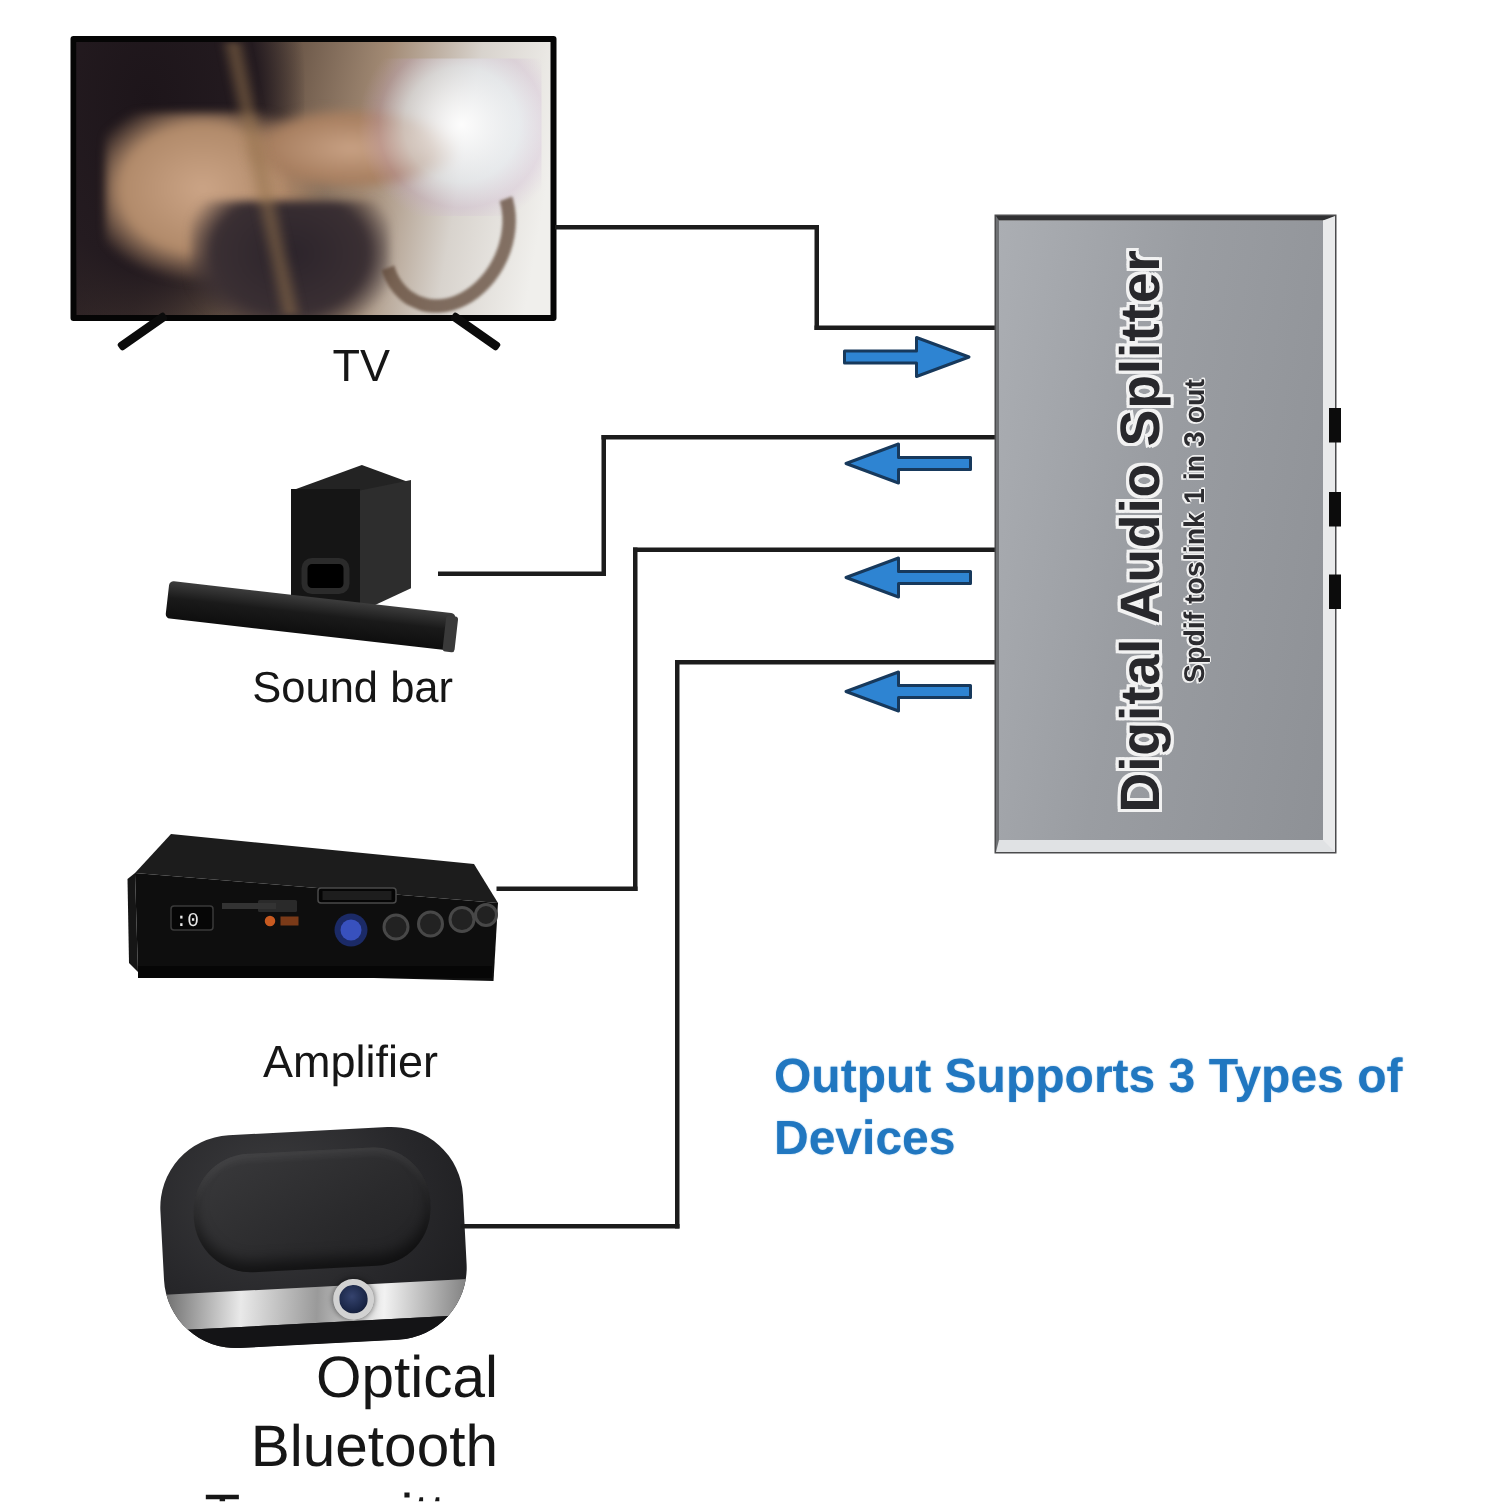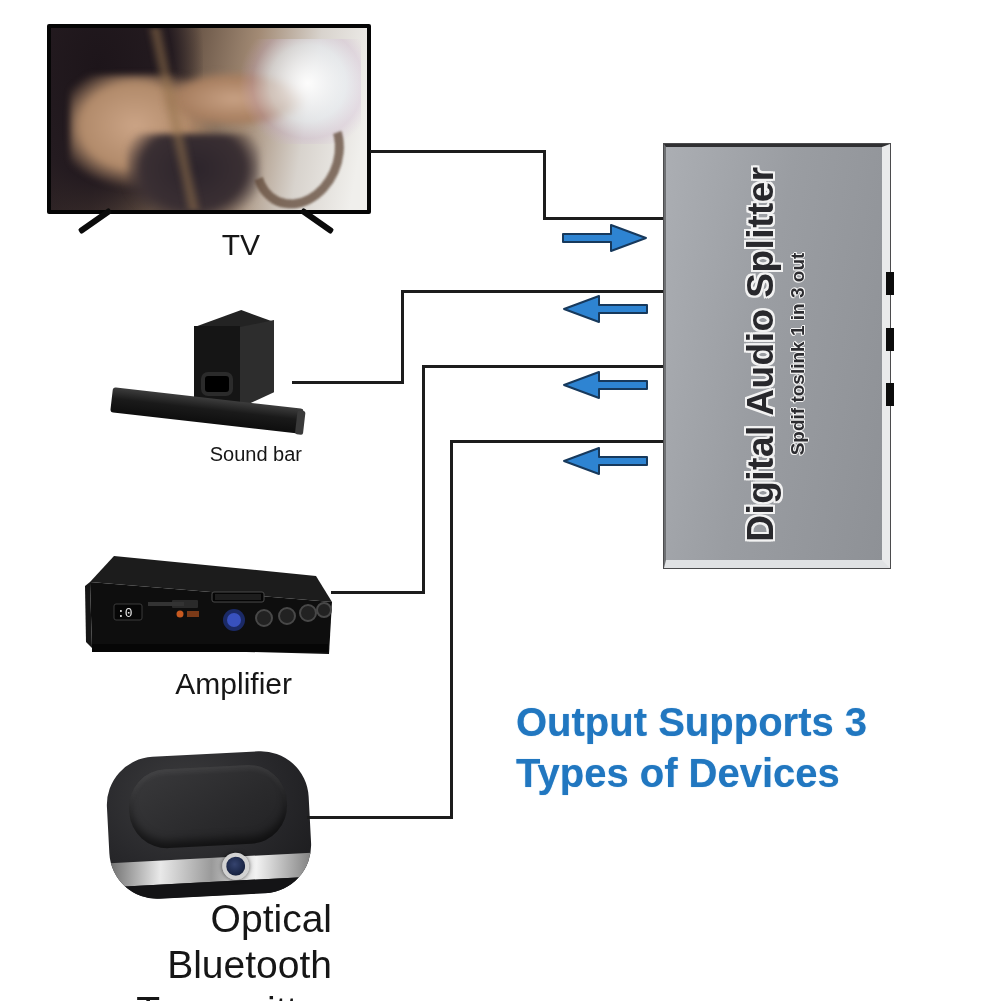--- a/index.html
+++ b/index.html
@@ -77,26 +77,26 @@
   .splitter-title{font-size:37px;font-weight:bold;letter-spacing:0.5px;color:#28282c;
     text-shadow:2px 0 0 #f2f2f2,-2px 0 0 #f2f2f2,0 2px 0 #f2f2f2,0 -2px 0 #f2f2f2,
       2px 2px 0 #f2f2f2,-2px -2px 0 #f2f2f2,2px -2px 0 #f2f2f2,-2px 2px 0 #f2f2f2;}
   .splitter-subtitle{margin-top:5px;font-size:19px;font-weight:bold;color:#2c2c30;
     text-shadow:1px 0 0 #f2f2f2,-1px 0 0 #f2f2f2,0 1px 0 #f2f2f2,0 -1px 0 #f2f2f2,
       1px 1px 0 #f2f2f2,-1px -1px 0 #f2f2f2;}
   .port{position:absolute;left:886px;width:8px;height:23px;background:#0c0c0c;}
   
   .dev-label{position:absolute;text-align:right;color:#161616;}
   .label-tv{left:150px;top:228px;width:110px;font-size:30px;}
-  .label-soundbar{left:118px;top:443px;width:184px;font-size:20px;}
-  .label-amp{left:128px;top:667px;width:164px;font-size:30px;}
+  .label-soundbar{left:118px;top:443px;width:184px;font-size:29px;}
+  .label-amp{left:128px;top:692px;width:164px;font-size:30px;}
   .label-bt{left:84px;top:896px;width:248px;font-size:39px;line-height:1.18;}
   
   .info-heading{position:absolute;left:516px;top:697px;width:462px;
-    font-size:40px;font-weight:bold;color:#2177c0;line-height:1.27;
+    font-size:32px;font-weight:bold;color:#2177c0;line-height:1.27;
     text-shadow:0 0 1px #7db4e0;}
   .info-list{position:absolute;left:518px;top:805px;width:480px;font-size:27px;
     color:#1f1f1f;line-height:1.42;}
   .info-item{padding-left:36px;text-indent:-36px;}
 </style>
 </head>
 <body>
 
 <div class="canvas">
 

